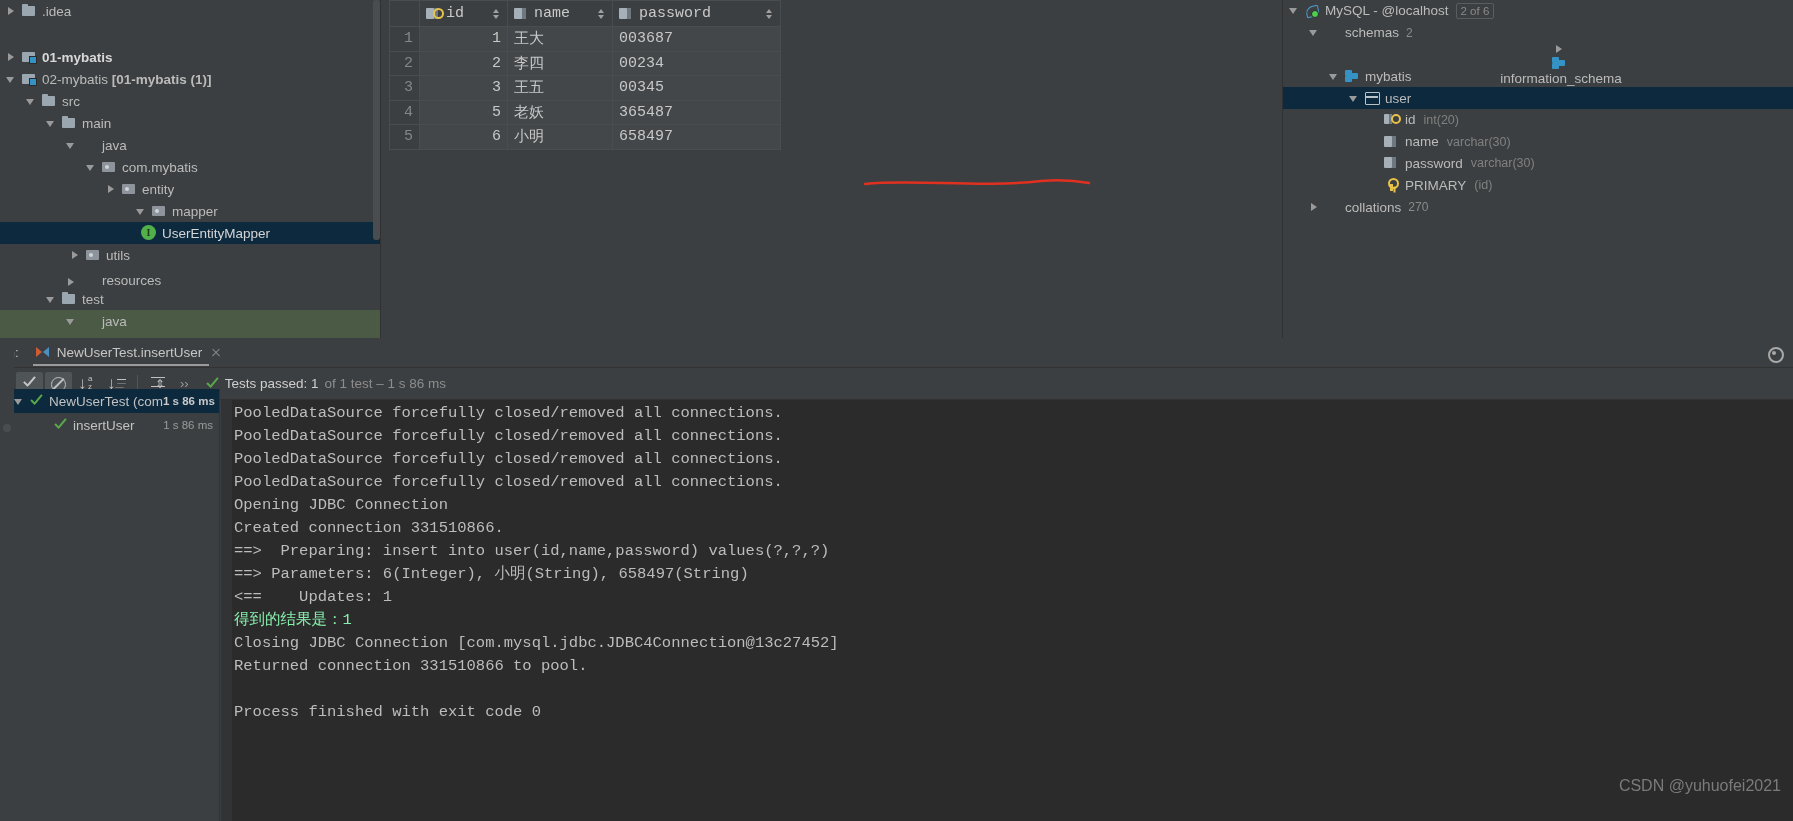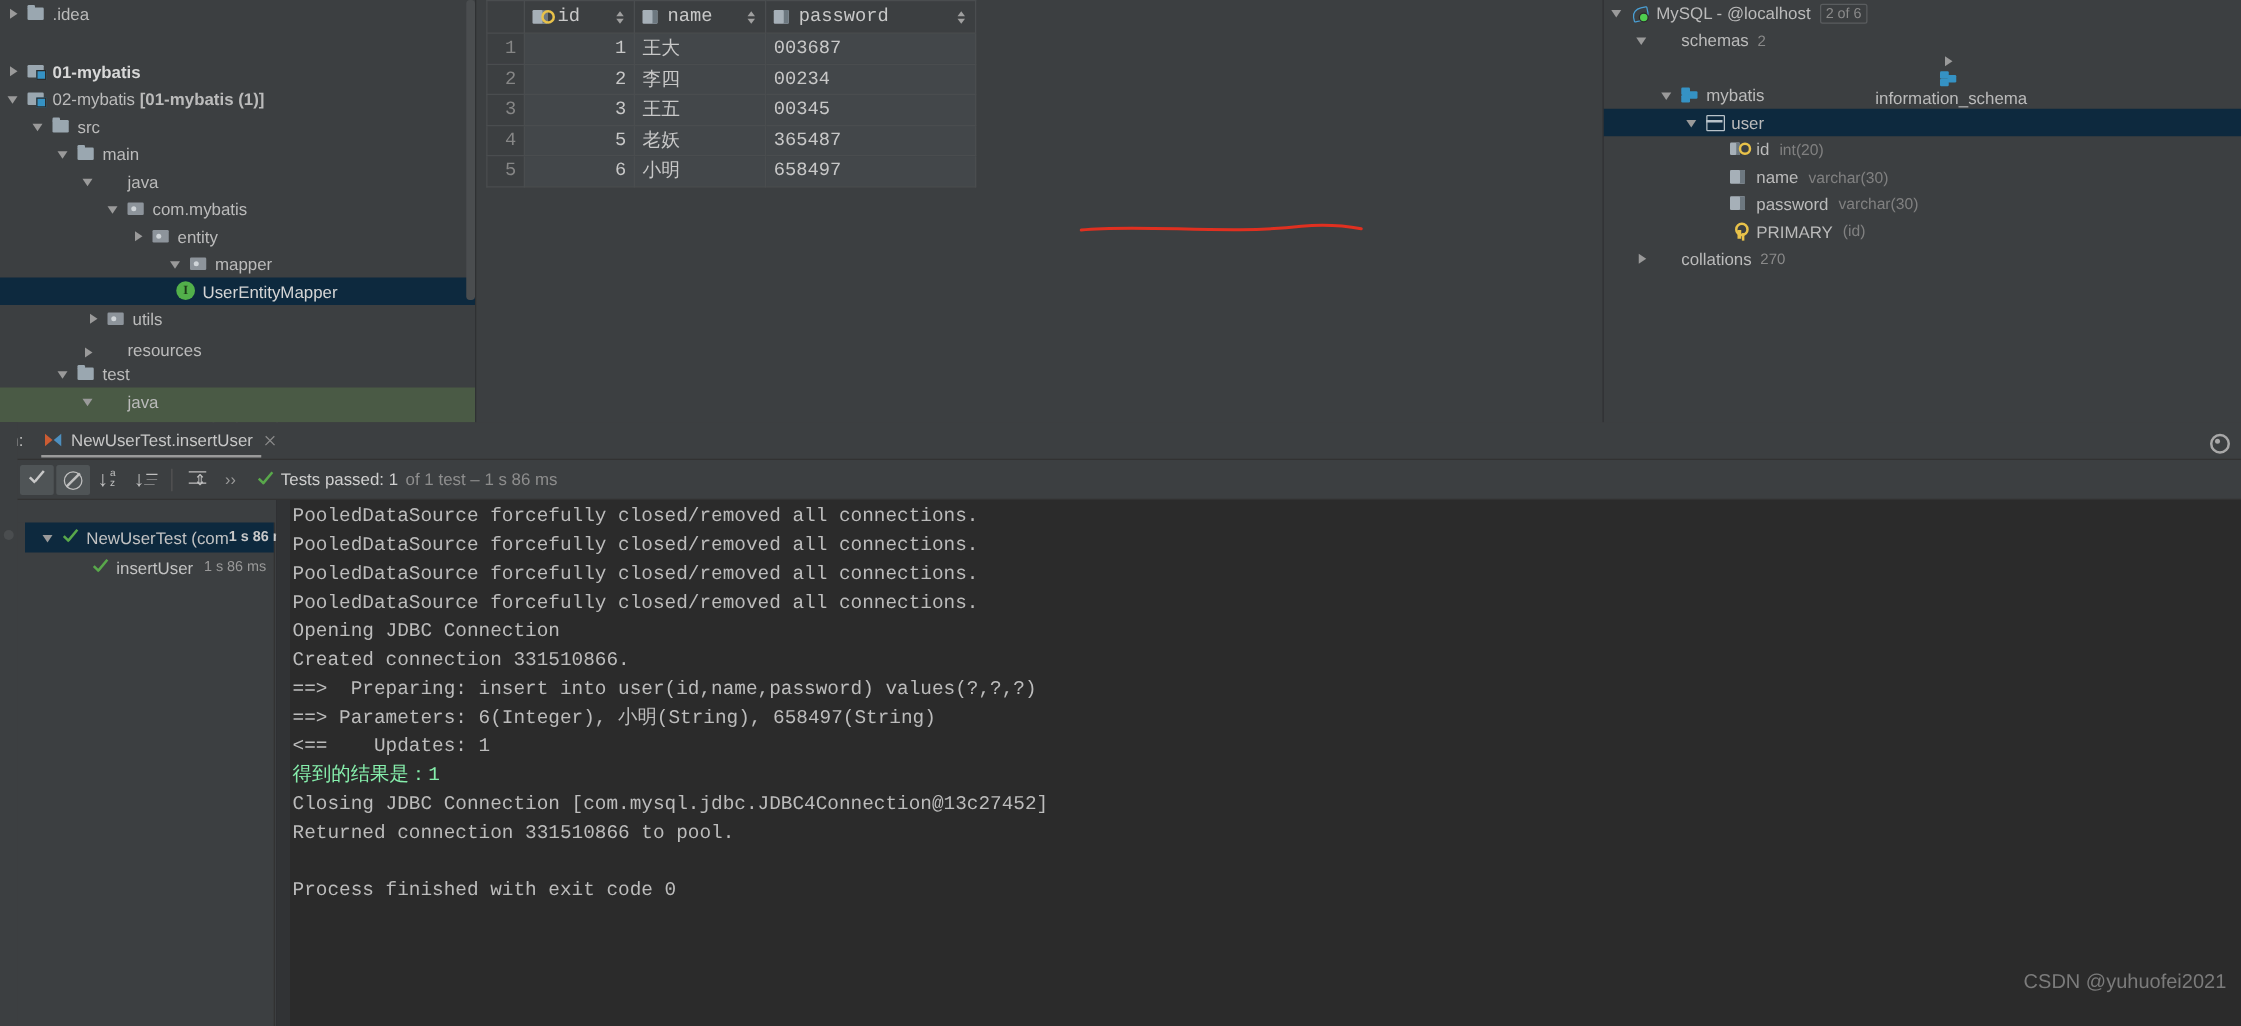--- a/index.html
+++ b/index.html
@@ -306,22 +306,22 @@
   .tsep { width:1px; height:18px; background:#555; margin:0 5px; }
   .chev2 { font-size:13px; color:#9a9a9a; padding: 0 6px; }
   #tests-status { display:flex; align-items:center; gap:6px; margin-left: 8px; font-size: 13.5px; }
   .green-check { width:14px;height:14px;position:relative;flex:none; }
   .green-check::before{content:"";position:absolute;left:1px;top:7px;width:6px;height:2.4px;background:#59a84b;transform:rotate(45deg);}
   .green-check::after{content:"";position:absolute;left:4px;top:4px;width:11px;height:2.4px;background:#59a84b;transform:rotate(-50deg);}
   .st-strong { color: #cfcfcf; }
   .st-dim { color: #8d8d8d; }
 
   #test-tree {
-    position: absolute; left: 0; top: 80px; width: 220px; bottom: 0;
-    background: #3c3f41; border-right: 1px solid #323232; padding-left: 20px;
+    position: absolute; left: 0; top: 51px; width: 220px; bottom: 0;
+    background: #3c3f41; border-right: 1px solid #323232;
   }
   .ttrow { height: 24px; display: flex; align-items: center; font-size: 13.5px; color: #c2c2c2; white-space:nowrap;}
   .ttrow.sel { background: #0d293e; }
   .tt-time { margin-left: auto; font-size: 11.5px; color: #9a9a9a; padding-right: 6px; }
   .ttrow.sel .tt-time { color: #c9c9c9; font-weight: bold; }
 
   #console {
     position: absolute; left: 221px; top: 62px; right: 0; bottom: 0;
     background: #2b2b2b; overflow: hidden; padding-top: 2px;
   }

